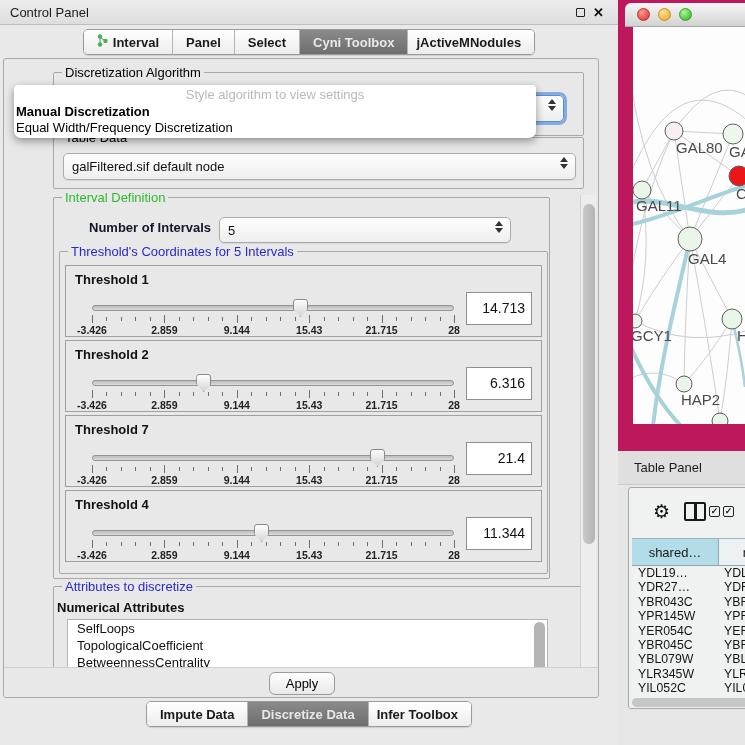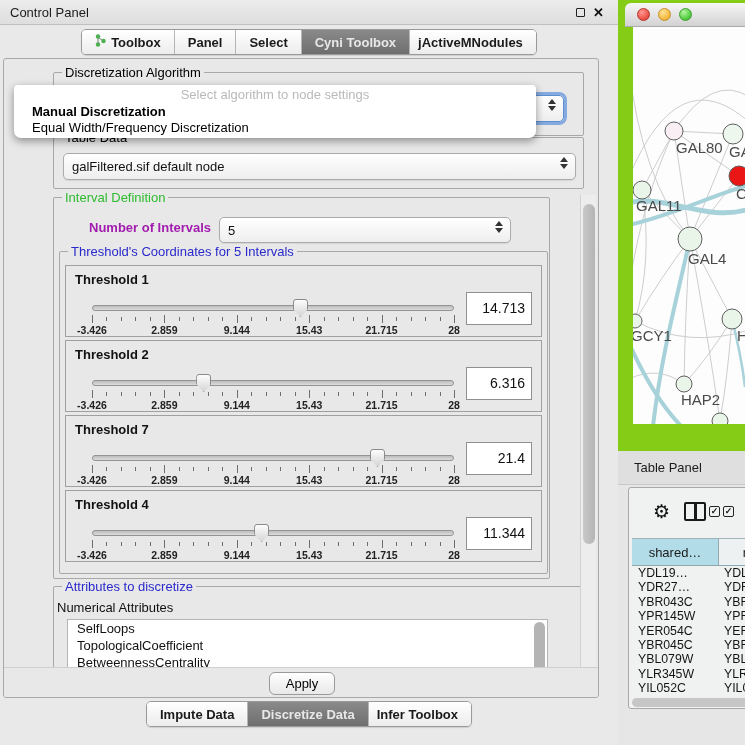--- a/index.html
+++ b/index.html
@@ -44,21 +44,21 @@
   .tri-up { width:0; height:0; border-left:4px solid transparent; border-right:4px solid transparent;
     border-bottom:5px solid #333; margin-bottom:2px; }
   .tri-down { width:0; height:0; border-left:4px solid transparent; border-right:4px solid transparent;
     border-top:5px solid #333; }
   .combo.focused { box-shadow:0 0 0 3px rgba(100,150,220,.75); border-color:#5b8fd0; }
 
   
   #algo-popup { position:absolute; left:10px; top:26px; width:522px; height:53px; background:#ffffff;
     border-radius:4px 4px 7px 7px; box-shadow:0 3px 9px rgba(0,0,0,.4); z-index:60; overflow:hidden; }
   #algo-popup .placeholder { height:19px; text-align:center; color:#b9b9b9; font-size:13px; line-height:19px; }
-  #algo-popup .item { height:16px; font-size:13px; line-height:16px; color:#000; padding-left:18px; }
+  #algo-popup .item { height:16px; font-size:13px; line-height:16px; color:#000; padding-left:2px; }
   #algo-popup .item.bold { font-weight:700; }
 
   
   .tbox { position:absolute; left:61px; width:477px; height:72px; border:1px solid #a0a0a0; background:#e8e8e8; }
   .tlabel { position:absolute; left:9px; top:6px; font-size:13px; font-weight:700; color:#111; }
   .slider { position:absolute; left:26px; top:34px; width:362px; height:36px; }
   .track { position:absolute; left:0; top:5px; width:100%; height:6px; border:1px solid #949494;
     border-radius:4px; background:linear-gradient(#bdbdbd,#dcdcdc); }
   .thumb { position:absolute; top:-1px; width:15px; height:18px;
     background:linear-gradient(#fdfdfd,#d5d5d5); border:1px solid #8a8a8a;
@@ -86,21 +86,21 @@
     background:linear-gradient(90deg,#c9c9c9,#b4b4b4); }
 
   
   #apply-row { position:absolute; left:0; top:608px; width:596px; height:32px; background:#e8e8e8;
     border-top:1px solid #cfcfcf; display:flex; justify-content:center; }
   #apply-btn { margin-top:4px; width:66px; height:23px; border:1px solid #9a9a9a; border-radius:6px;
     background:linear-gradient(#ffffff,#e8e8e8); font-size:13px; font-family:"Liberation Sans",sans-serif; }
 
   
   #right-area { position:absolute; left:618px; top:0; width:127px; height:745px; background:#e6e6e6; }
-  #net-frame { position:absolute; left:0; top:0; width:127px; height:451px; background:#84cc16; }
+  #net-frame { position:absolute; left:0; top:0; width:127px; height:451px; background:#be185d; }
   #net-titlebar { position:absolute; left:7px; top:3px; width:120px; height:24px;
     background:linear-gradient(#f7f7f7,#d2d2d2); border-radius:6px 0 0 0; border-bottom:1px solid #a9a9a9;
     display:flex; align-items:center; padding-left:12px; gap:8px; }
   .light { width:13px; height:13px; border-radius:50%; display:inline-block; }
   .light.red { background:radial-gradient(circle at 35% 30%, #ff9b93, #ee564c 60%, #c9362f); border:1px solid #b4332c; }
   .light.yellow { background:radial-gradient(circle at 35% 30%, #ffe39a, #f8bd46 60%, #d99a22); border:1px solid #c29027; }
   .light.green { background:radial-gradient(circle at 35% 30%, #b4f3a0, #57d145 60%, #37a329); border:1px solid #3e9e2f; }
   #net-canvas { position:absolute; left:15px; top:27px; width:112px; height:397px; background:#fdfdfe; overflow:hidden; }
 
   #table-panel-bar { position:absolute; left:0; top:451px; width:127px; height:34px; background:#dfdfdf;
@@ -148,21 +148,21 @@
       <div class="seg-tab">
         <span>
           <svg width="11" height="13" viewBox="0 0 11 13">
             <line x1="3" y1="3" x2="3" y2="10" stroke="#777" stroke-width="1"></line>
             <line x1="3" y1="3" x2="8" y2="7" stroke="#777" stroke-width="1"></line>
             <circle cx="3" cy="2.5" r="2.2" fill="#4caf50"></circle>
             <circle cx="3" cy="10.5" r="2.2" fill="#4caf50"></circle>
             <circle cx="8.5" cy="7" r="2.2" fill="#4caf50"></circle>
           </svg>
         </span>
-        <span>Toolbox</span>
+        <span>Interval</span>
       </div>
       <div class="seg-tab">
           <span>Panel</span>
         </div>
       <div class="seg-tab">
           <span>Select</span>
         </div>
       <div class="seg-tab active">
           <span>Cyni Toolbox</span>
         </div>
@@ -178,40 +178,40 @@
       <span class="legend gray">Discretization Algorithm</span>
     </div>
     <div class="combo focused" style="left:59px; top:36px; width:501px;">
       <span class="arrows">
           <span class="tri-up"></span>
           <span class="tri-down"></span>
         </span>
     </div>
 
     <div id="algo-popup">
-      <div class="placeholder">Select algorithm to node settings</div>
+      <div class="placeholder">Style algorithm to view settings</div>
       <div class="item bold">Manual Discretization</div>
       <div class="item">Equal Width/Frequency Discretization</div>
     </div>
 
     <div class="fieldset" style="left:49px; top:78px; width:531px; height:52px;">
       <span class="legend gray">Table Data</span>
     </div>
     <div class="combo" style="left:59px; top:94px; width:513px;">
       <span>galFiltered.sif default node</span>
       <span class="arrows">
           <span class="tri-up"></span>
           <span class="tri-down"></span>
         </span>
     </div>
 
     <div class="fieldset" style="left:49px; top:138px; width:497px; height:382px;">
       <span class="legend green">Interval Definition</span>
     </div>
-    <div class="abs" style="left:85px; top:161px; font-size:13px; font-weight:700; color:#a21caf;">Number of Intervals</div>
+    <div class="abs" style="left:85px; top:161px; font-size:13px; font-weight:700; color:#0f172a;">Number of Intervals</div>
     <div class="combo" style="left:215px; top:158px; width:292px; height:26px;">
       <span>5</span>
       <span class="arrows">
           <span class="tri-up"></span>
           <span class="tri-down"></span>
         </span>
     </div>
 
     <div class="fieldset" style="left:55px; top:192px; width:489px; height:323px;">
       <span class="legend blue">Threshold's Coordinates for 5 Intervals</span>
@@ -391,21 +391,21 @@
               <span class="ticklabel" style="left: 100%;">28</span>
             </div>
           </div>
           <div class="tvalue">11.344</div>
         </div>
       </div>
 
     <div class="fieldset" style="left:49px; top:527px; width:531px; height:160px;">
       <span class="legend blue">Attributes to discretize</span>
     </div>
-    <div class="abs" style="left:53px; top:541px; font-size:13px; font-weight:400; color:#111;">Numerical Attributes</div>
+    <div class="abs" style="left:53px; top:541px; font-size:13px; font-weight:700; color:#111;">Numerical Attributes</div>
     <div id="attr-list">
 
     <div class="row">SelfLoops</div>
         <div class="row">TopologicalCoefficient</div>
         <div class="row">BetweennessCentrality</div>
         <div id="attr-scroll"></div>
       </div>
 
     <div id="v-scroll-track">
       <div id="v-scroll-thumb"></div>

